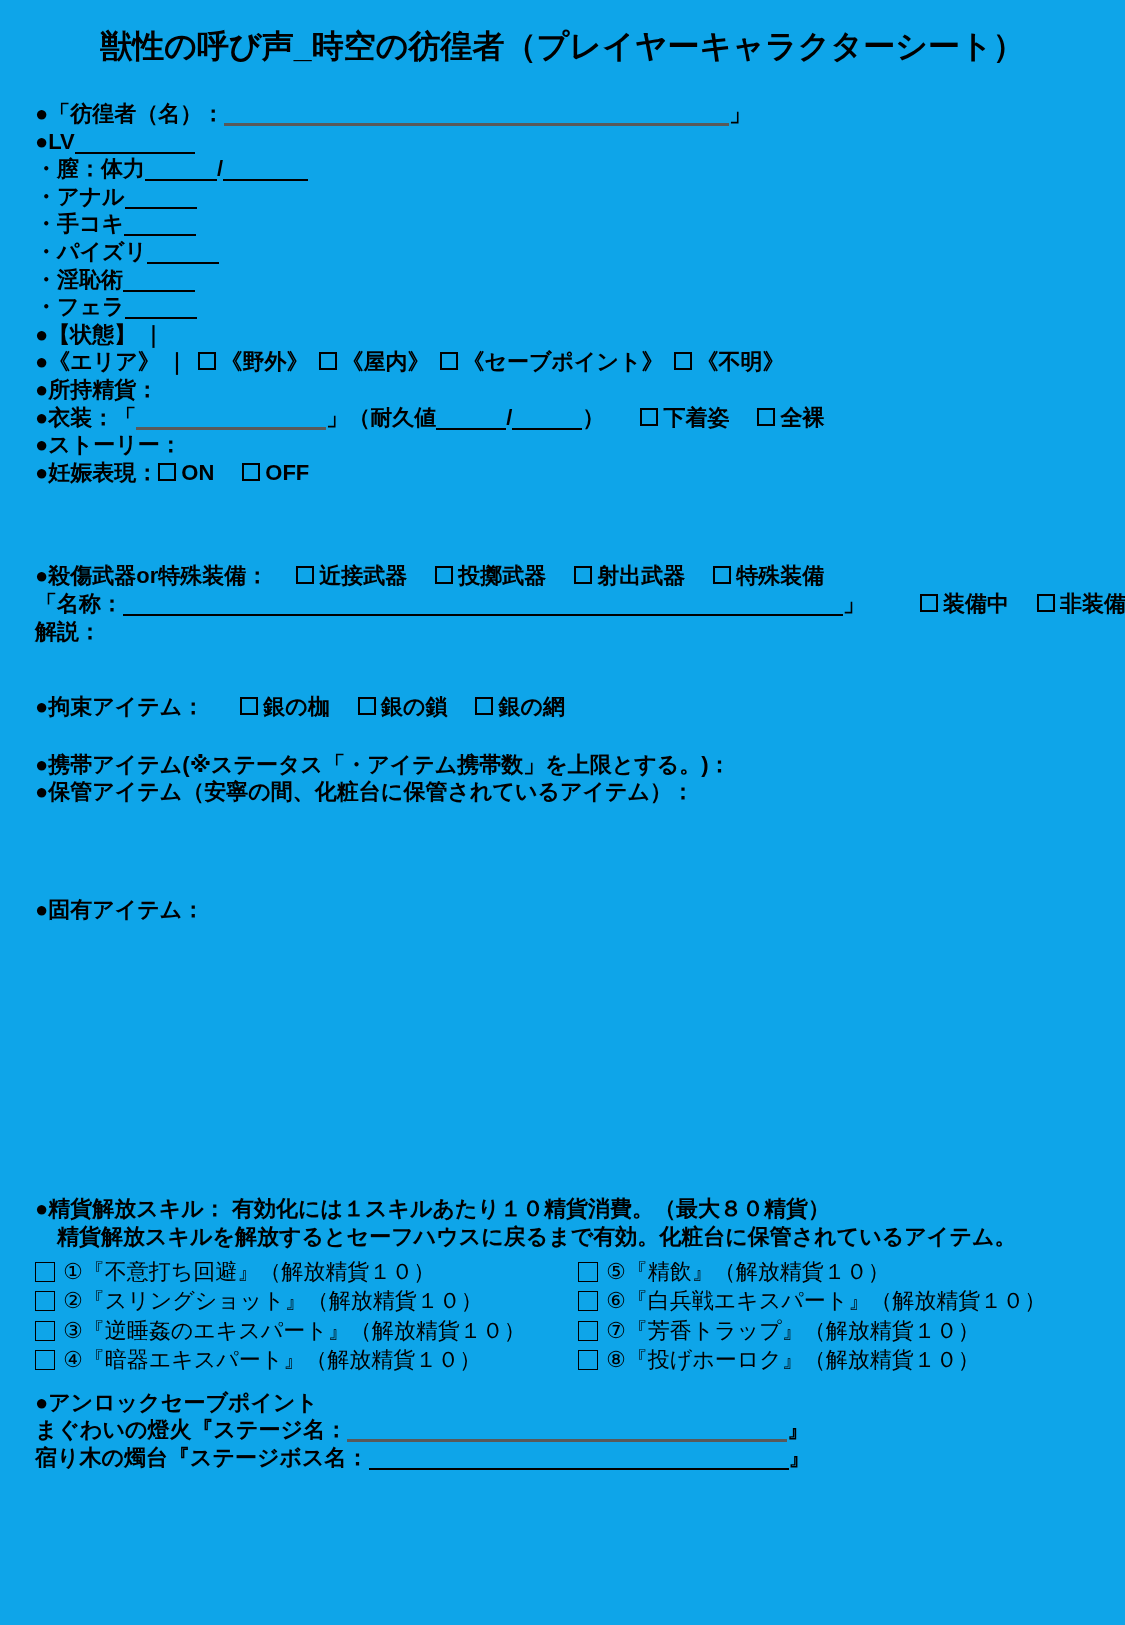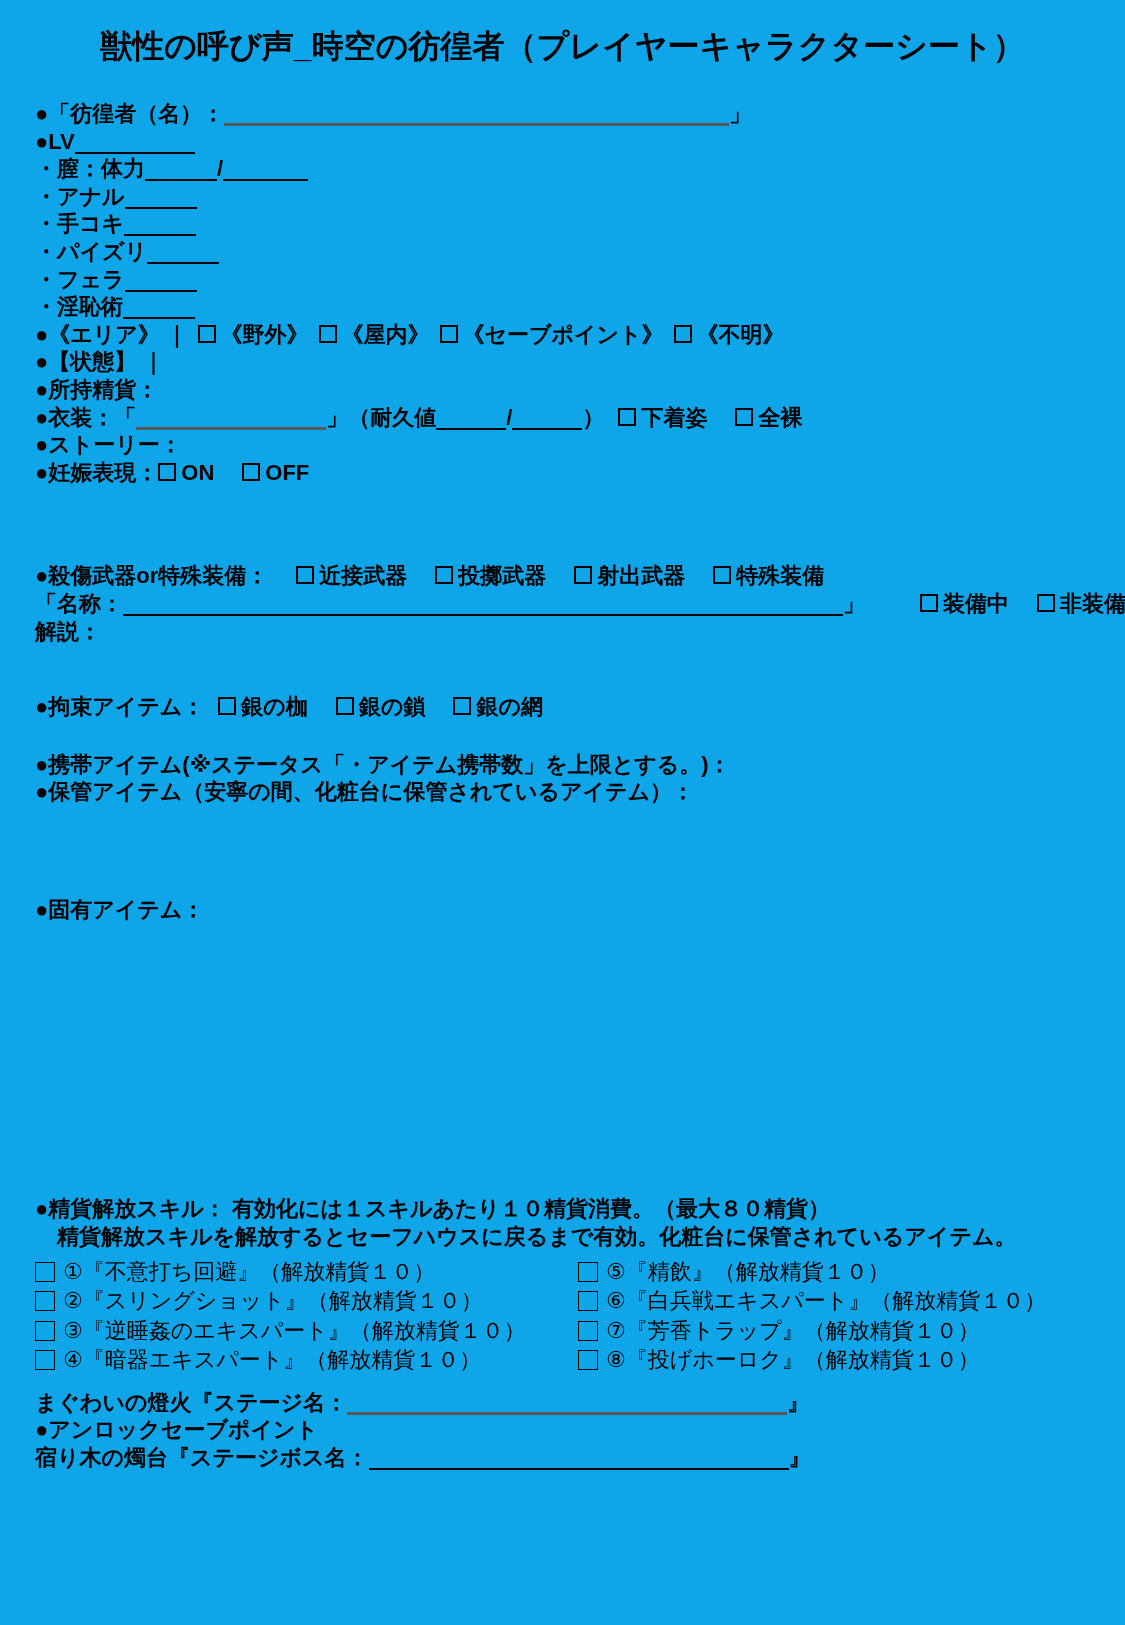--- a/index.html
+++ b/index.html
@@ -37,21 +37,21 @@
   
   .cb {
     display:inline-block;
     box-sizing:border-box;
     width:18px; height:18px;
     border:2px solid #000000;
     margin-right:5px;
     vertical-align:-1px;
   }
   .opt { display:inline-block; }
-  .ml10{margin-left:10px}.ml22{margin-left:14px}.ml28{margin-left:28px}
+  .ml10{margin-left:10px}.ml22{margin-left:36px}.ml28{margin-left:28px}
   .ml55{margin-left:55px}
   .mt-stats{margin-top:34px}
   .mt-weapon{margin-top:76px}
   .mt-restraint{margin-top:48px}
   .mt-carry{margin-top:30px}
   .mt-storage{}
   .mt-unique{margin-top:90px}
   .mt-skills{margin-top:272px}
   .note-indent{padding-left:22px}
   .skill-grid {
@@ -96,32 +96,32 @@
       <div class="line">
         <span>・アナル</span><span class="fill w72"></span>
       </div>
       <div class="line">
         <span>・手コキ</span><span class="fill w72"></span>
       </div>
       <div class="line">
         <span>・パイズリ</span><span class="fill w72"></span>
       </div>
       <div class="line">
+        <span>・淫恥術</span><span class="fill w72"></span>
+      </div>
+      <div class="line">
         <span>・フェラ</span><span class="fill w72"></span>
       </div>
-      <div class="line">
-        <span>・淫恥術</span><span class="fill w72"></span>
+
+      <div class="line">
+        <span>●【状態】 ｜</span>
       </div>
 
       <div class="line">
         <span>●《エリア》 ｜</span><span class="opt ml10"><span class="cb"></span><span>《野外》</span></span><span class="opt ml10"><span class="cb"></span><span>《屋内》</span></span><span class="opt ml10"><span class="cb"></span><span>《セーブポイント》</span></span><span class="opt ml10"><span class="cb"></span><span>《不明》</span></span>
-      </div>
-
-      <div class="line">
-        <span>●【状態】 ｜</span>
       </div>
 
       <div class="line">
         <span>●所持精貨：</span>
       </div>
 
       <div class="line">
         <span>●衣装：「</span><span class="fill gray w190"></span><span>」（耐久値</span><span class="fill w70"></span><span>/</span><span class="fill w70"></span><span>）</span><span class="opt ml22"><span class="cb"></span><span>下着姿</span></span><span class="opt ml28"><span class="cb"></span><span>全裸</span></span>
       </div>
 
@@ -184,24 +184,24 @@
         <div class="skill"><span class="cb"></span><span>④『暗器エキスパート』（解放精貨１０）</span></div>
         <div class="skill"><span class="cb"></span><span>⑤『精飲』（解放精貨１０）</span></div>
         <div class="skill"><span class="cb"></span><span>⑥『白兵戦エキスパート』（解放精貨１０）</span></div>
         <div class="skill"><span class="cb"></span><span>⑦『芳香トラップ』（解放精貨１０）</span></div>
         <div class="skill"><span class="cb"></span><span>⑧『投げホーロク』（解放精貨１０）</span></div>
       </div>
     </div>
 
     <div class="mt-save">
       <div class="line">
+        <span>●アンロックセーブポイント</span>
+      </div>
+      <div class="line">
         <span>まぐわいの燈火『ステージ名：</span><span class="fill gray w440"></span><span>』</span>
-      </div>
-      <div class="line">
-        <span>●アンロックセーブポイント</span>
       </div>
       <div class="line">
         <span>宿り木の燭台『ステージボス名：</span><span class="fill w420"></span><span>』</span>
       </div>
     </div>
 
   </div>
 </div>
 
 </body></html>

